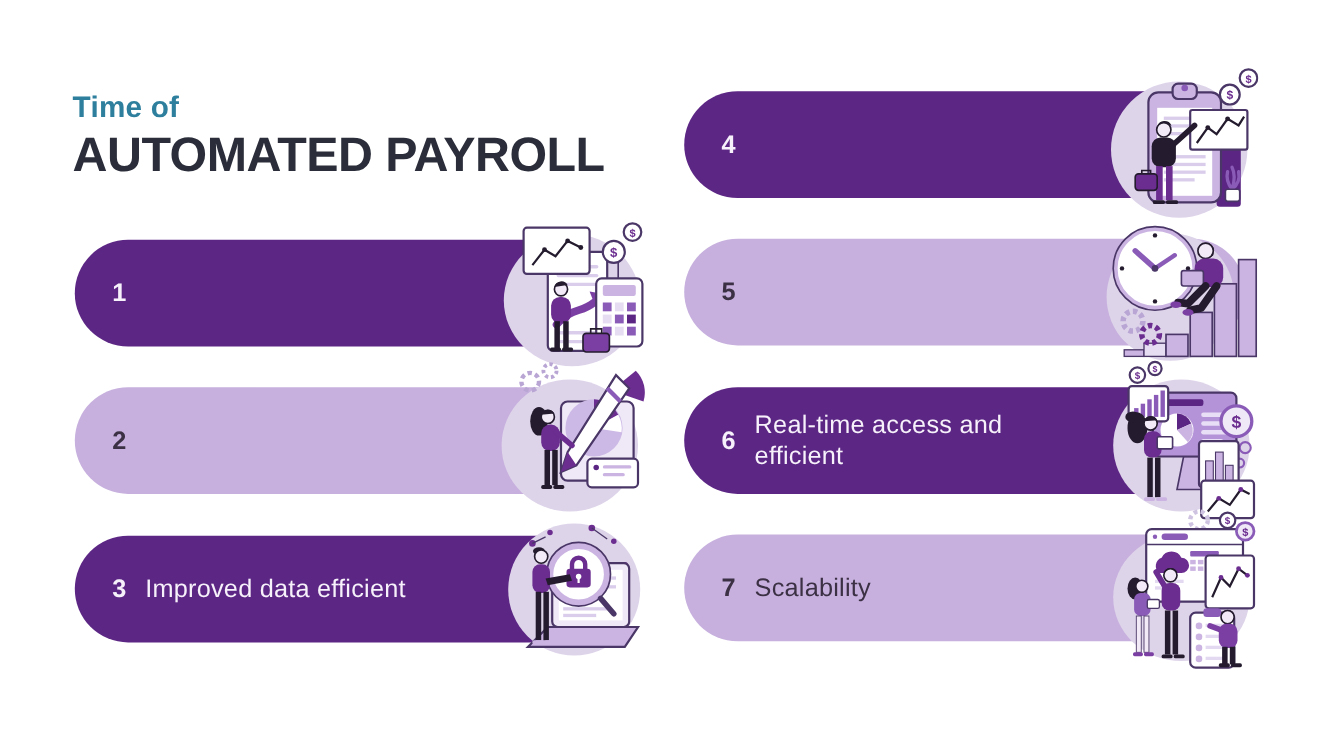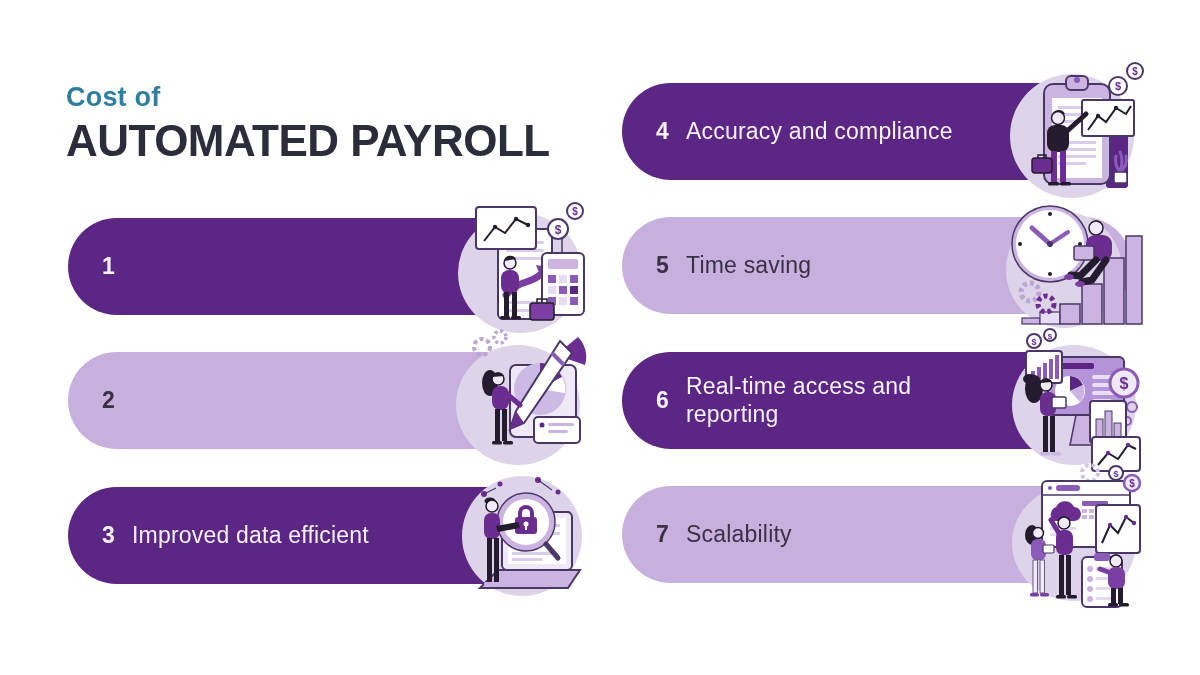--- a/index.html
+++ b/index.html
@@ -31,21 +31,21 @@
   #p5{left:622px;top:217px;}
   #p6{left:622px;top:352px;}
   #p7{left:622px;top:486px;}
 </style>
 </head>
 <body>
 
 <div class="canvas">
 
   <div class="title-block">
-    <div class="eyebrow">Cost of</div>
+    <div class="eyebrow">Time of</div>
     <div class="main-title">AUTOMATED PAYROLL</div>
   </div>
 
   <div class="pill dark" id="p1">
     <span class="num">1</span>
     <div class="illus">
       <svg viewBox="0 0 150 150">
         <ellipse cx="80" cy="82" rx="62" ry="60" fill="#ded4ea"></ellipse>
         <rect x="58" y="38" width="54" height="90" rx="5" fill="#ffffff" stroke="#4a3767" stroke-width="2"></rect>
         <rect x="66" y="50" width="38" height="3" rx="1.5" fill="#d9cdeb"></rect>
@@ -157,21 +157,20 @@
         <rect x="47" y="78" width="5" height="44" fill="#241c2e"></rect>
           <rect x="54" y="78" width="5" height="44" fill="#241c2e"></rect>
         <rect x="44" y="122" width="10" height="3.5" rx="1.5" fill="#cbb4e2"></rect>
           <rect x="55" y="122" width="10" height="3.5" rx="1.5" fill="#cbb4e2"></rect>
       </svg>
     </div>
   </div>
 
   <div class="pill dark" id="p4">
     <span class="num">4</span>
-    <span class="label">Accuracy and compliance</span>
     <div class="illus">
       <svg viewBox="0 0 150 150">
         <ellipse cx="78" cy="80" rx="62" ry="62" fill="#ded4ea"></ellipse>
         <rect x="112" y="58" width="22" height="74" rx="3" fill="#5b2583"></rect>
         <rect x="50" y="28" width="66" height="100" rx="9" fill="#cbb4e2" stroke="#4a3767" stroke-width="2"></rect>
         <rect x="58" y="42" width="50" height="80" fill="#ffffff"></rect>
         <rect x="64" y="50" width="38" height="3" fill="#d9cdeb"></rect>
           <rect x="64" y="57" width="38" height="3" fill="#d9cdeb"></rect>
         <rect x="64" y="64" width="38" height="3" fill="#d9cdeb"></rect>
           <rect x="64" y="85" width="38" height="3" fill="#d9cdeb"></rect>
@@ -199,21 +198,20 @@
         <rect x="38" y="102" width="20" height="15" rx="3" fill="#6b2d8f" stroke="#241c2e" stroke-width="1.5"></rect>
         <path d="M44 102 v-3 h8 v3" fill="none" stroke="#241c2e" stroke-width="1.5"></path>
         <path d="M126 116 q4 -12 0 -20 M126 116 q-6 -8 -4 -16 M126 116 q8 -6 6 -16" stroke="#8a5cb8" stroke-width="3" fill="none" stroke-linecap="round"></path>
         <rect x="120" y="116" width="13" height="11" rx="2" fill="#ffffff" stroke="#4a3767" stroke-width="1.5"></rect>
       </svg>
     </div>
   </div>
 
   <div class="pill light" id="p5">
     <span class="num">5</span>
-    <span class="label">Time saving</span>
     <div class="illus">
       <svg viewBox="0 0 150 150">
         <ellipse cx="70" cy="80" rx="58" ry="58" fill="#ded4ea"></ellipse>
         <circle cx="56" cy="54" r="36" fill="#ffffff" stroke="#cbb4e2" stroke-width="4"></circle>
         <circle cx="56" cy="54" r="38" fill="none" stroke="#4a3767" stroke-width="1.5"></circle>
         <circle cx="56" cy="24" r="2" fill="#241c2e"></circle>
           <circle cx="56" cy="84" r="2" fill="#241c2e"></circle>
         <circle cx="26" cy="54" r="2" fill="#241c2e"></circle>
           <circle cx="86" cy="54" r="2" fill="#241c2e"></circle>
         <line x1="56" y1="54" x2="38" y2="38" stroke="#8a5cb8" stroke-width="5" stroke-linecap="round"></line>
@@ -234,21 +232,21 @@
         <path d="M102 70 L86 86 L77 85" stroke="#241c2e" stroke-width="7" fill="none" stroke-linecap="round" stroke-linejoin="round"></path>
         <path d="M112 70 L98 90 L88 92" stroke="#241c2e" stroke-width="7" fill="none" stroke-linecap="round" stroke-linejoin="round"></path>
         <ellipse cx="75" cy="87" rx="5" ry="3" fill="#7b3fa3"></ellipse>
         <ellipse cx="86" cy="94" rx="5" ry="3" fill="#7b3fa3"></ellipse>
       </svg>
     </div>
   </div>
 
   <div class="pill dark" id="p6">
     <span class="num">6</span>
-    <span class="label">Real-time access and reporting</span>
+    <span class="label">Real-time access and efficient</span>
     <div class="illus">
       <svg viewBox="0 0 150 150">
         <ellipse cx="80" cy="80" rx="62" ry="60" fill="#ded4ea"></ellipse>
         <polygon points="82,90 102,90 108,120 76,120" fill="#cbb4e2" stroke="#4a3767" stroke-width="1.5"></polygon>
         <rect x="54" y="32" width="76" height="58" rx="5" fill="#b493d8" stroke="#4a3767" stroke-width="2"></rect>
         <rect x="60" y="38" width="40" height="6" rx="2" fill="#5b2583"></rect>
         <circle cx="76" cy="66" r="15" fill="#ffffff"></circle>
         <path d="M76 66 L76 51 A15 15 0 0 1 89 60 Z" fill="#5b2583"></path>
         <path d="M76 66 L89 60 A15 15 0 0 1 86 77 Z" fill="#cbb4e2"></path>
         <rect x="98" y="50" width="26" height="4" rx="2" fill="#e8def5"></rect>

